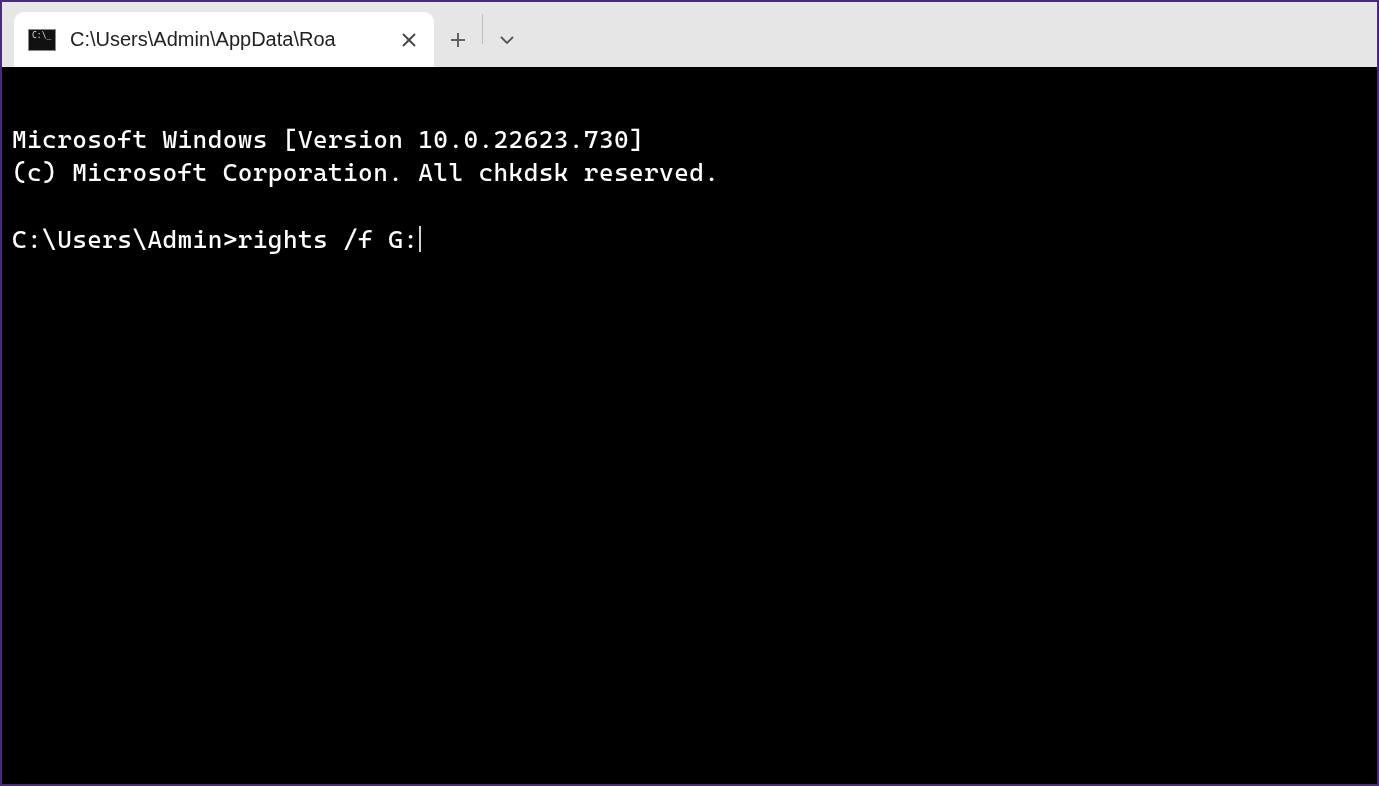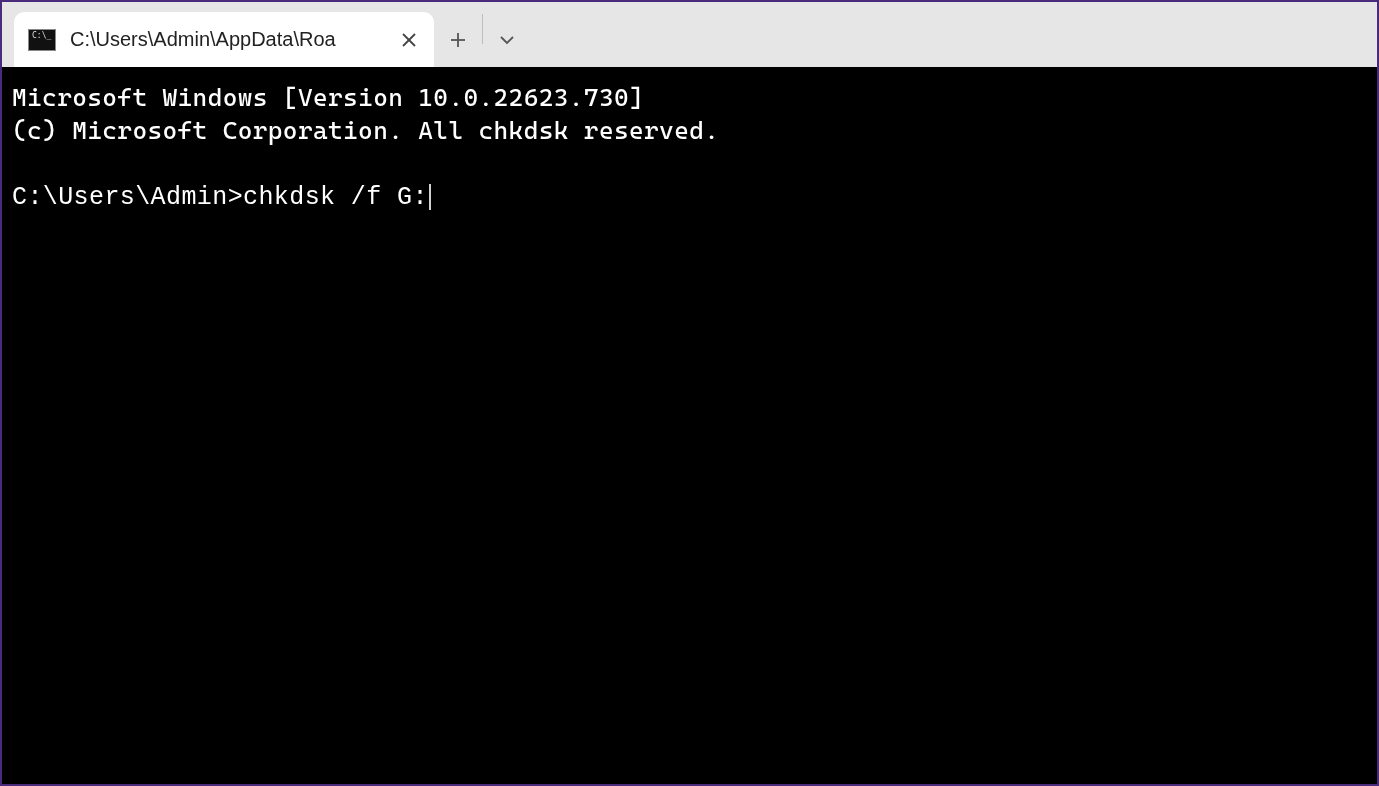--- a/index.html
+++ b/index.html
@@ -88,28 +88,28 @@
   }
   .terminal {
     flex: 1;
     background: #000;
     padding: 14px 8px 8px 10px;
     font-family: "Cascadia Mono", "Consolas", monospace;
     font-size: 25px;
     line-height: 1.33;
     color: #fff;
     letter-spacing: 0.4px;
+    margin-top: 42px;
   }
   .terminal .line {
     white-space: pre;
   }
   .prompt-line {
     display: flex;
     white-space: pre;
-    font-family: Liberation Mono, monospace;
   }
   .cursor {
     display: inline-block;
     width: 2px;
     height: 26px;
     background: #d0d0d0;
     margin-left: 1px;
     position: relative;
     top: 3px;
   }
@@ -142,17 +142,17 @@
         <polyline points="3,6 9,12 15,6"></polyline>
       </svg>
     </div>
   </div>
 
   <div class="terminal">
     <div class="line">Microsoft Windows [Version 10.0.22623.730]</div>
     <div class="line">(c) Microsoft Corporation. All chkdsk reserved.</div>
     <div class="line">&nbsp;</div>
     <div class="prompt-line">
-      <span>C:\Users\Admin&gt;</span><span>chkdsk /f G:</span><span class="cursor"></span>
+      <span>C:\Users\Admin&gt;</span><span>rights /f G:</span><span class="cursor"></span>
     </div>
   </div>
 
 </div>
 
 </body></html>

